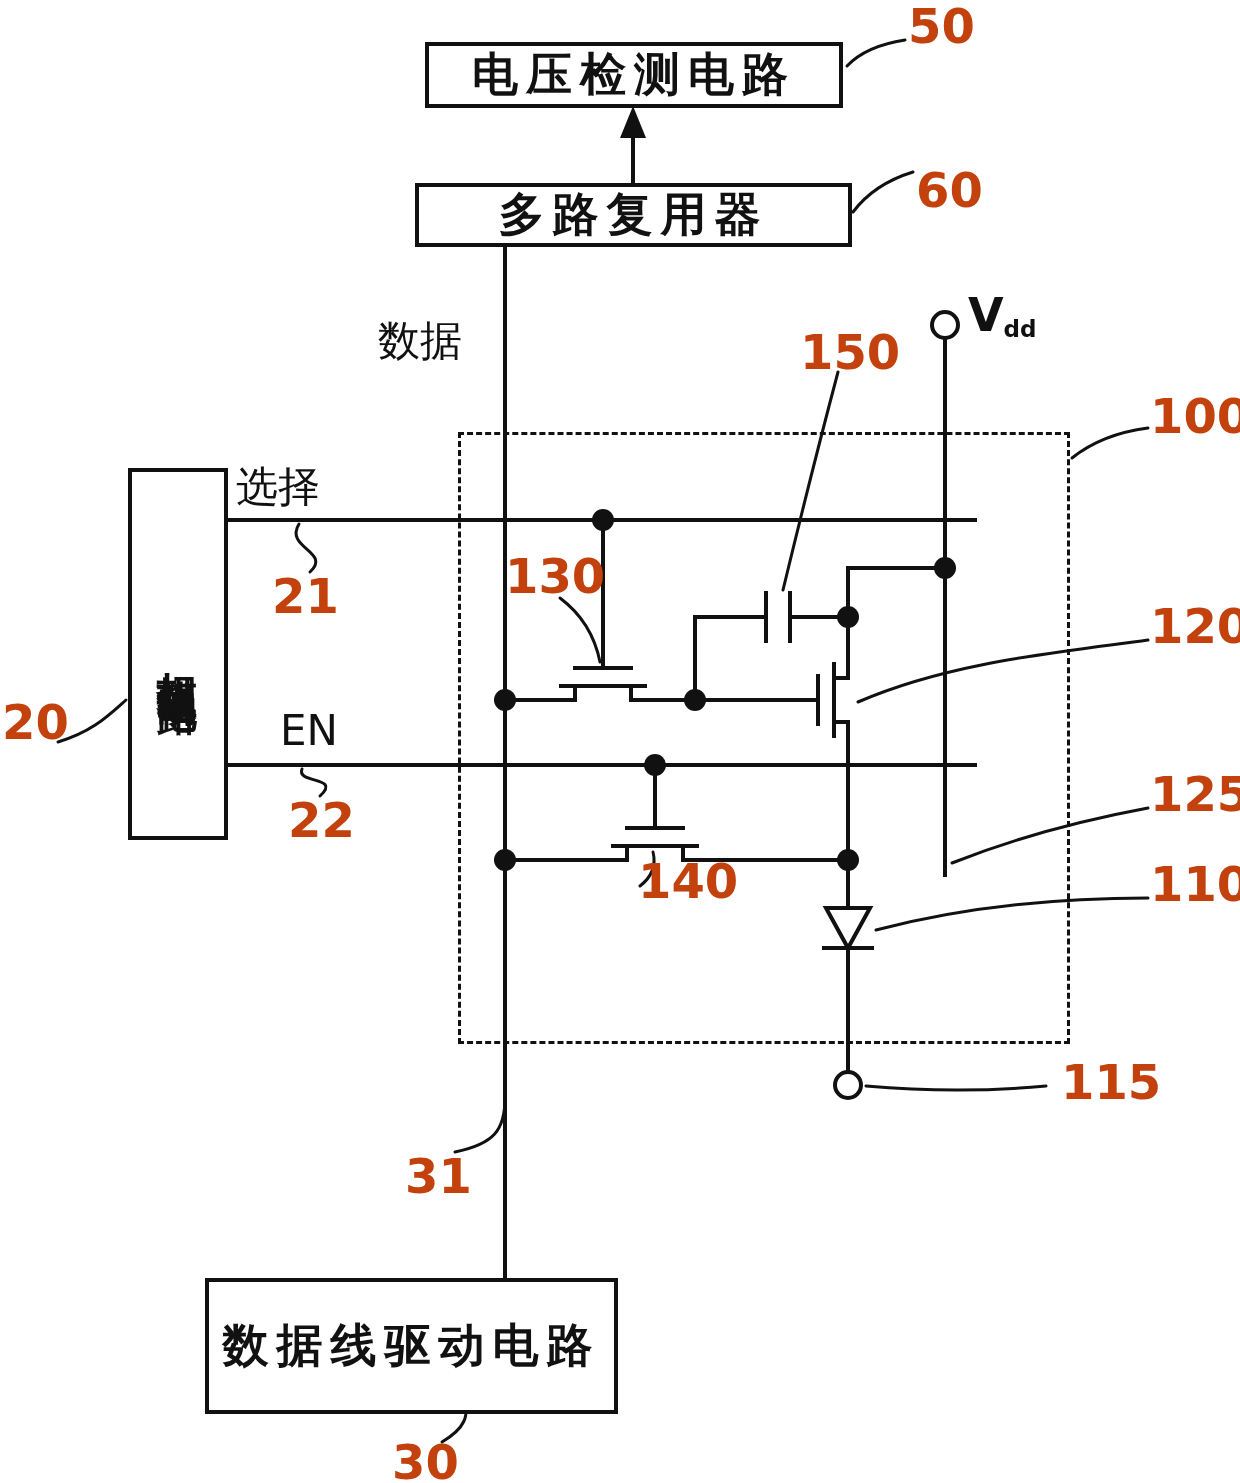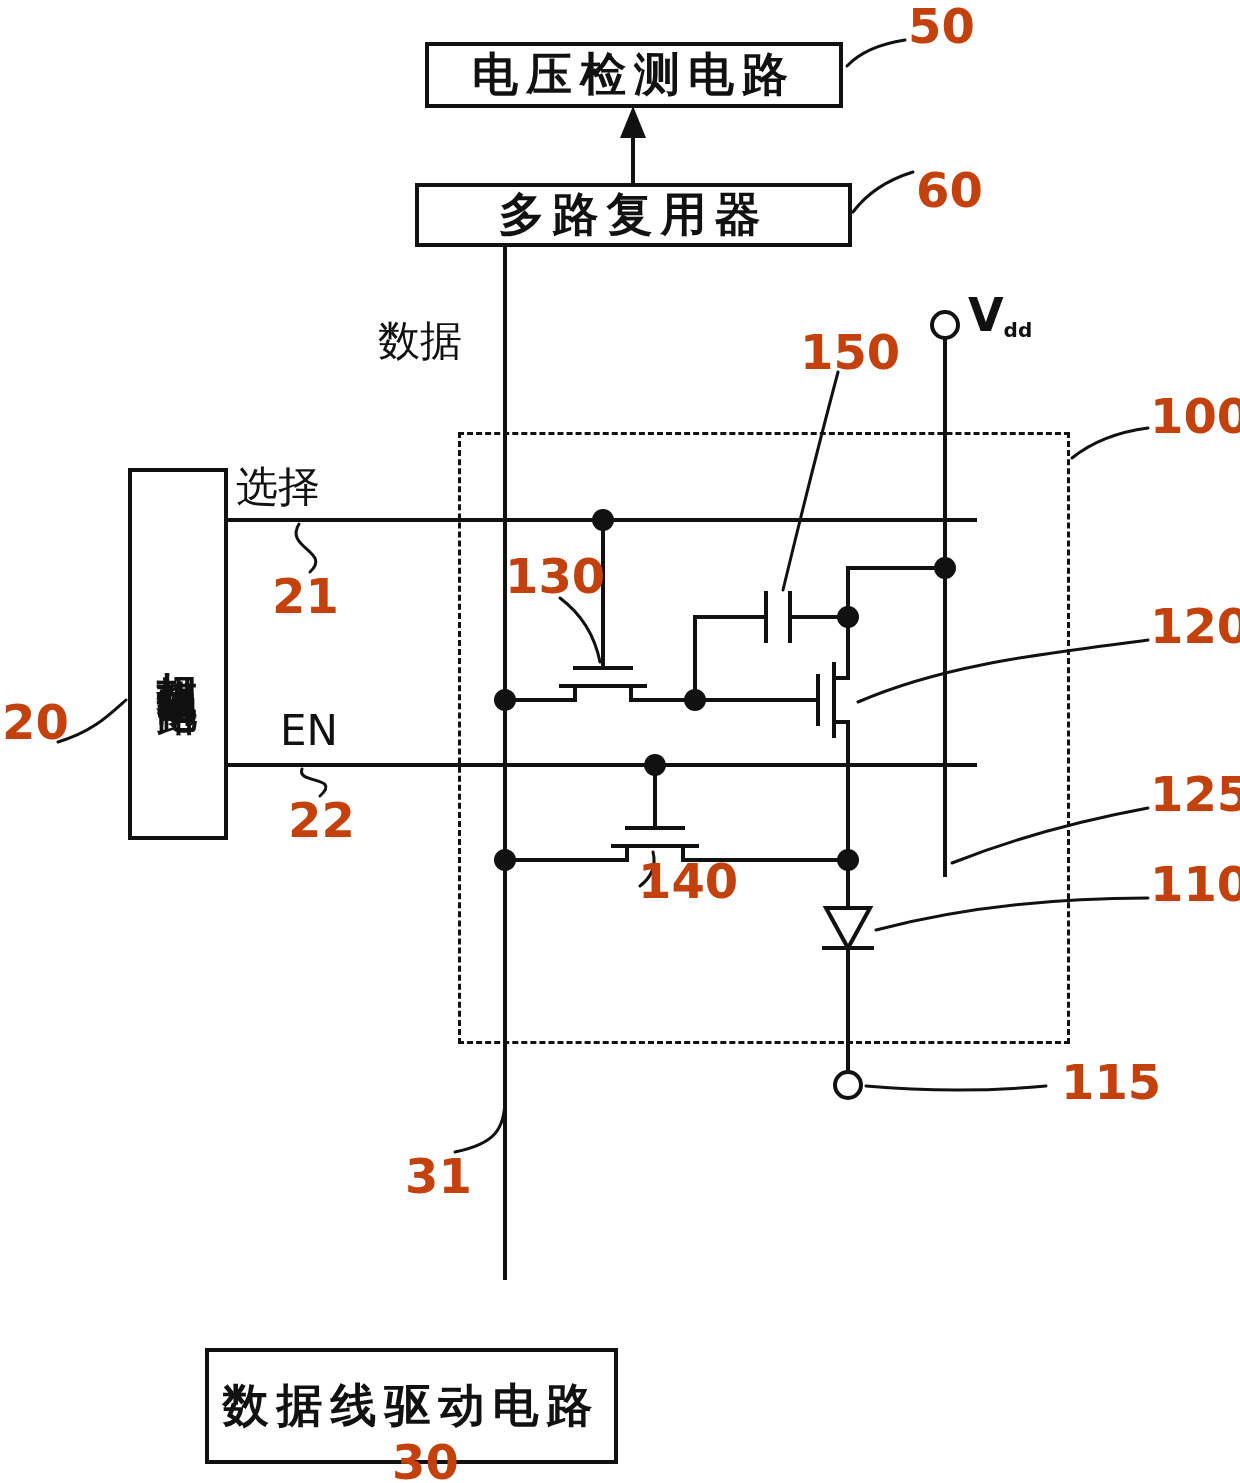--- a/index.html
+++ b/index.html
@@ -45,21 +45,21 @@
   .sig {
     position: absolute;
     color: #111111;
     font-size: 42px;
     font-weight: normal;
     white-space: nowrap;
     line-height: 1;
   }
   .vdd-label { position: absolute; left: 968px; top: 292px; color:#111; white-space: nowrap; line-height: 1; }
   .vdd-label .v-main { font-size: 46px; font-weight: bold; }
-  .vdd-label .v-sub { font-size: 20px; font-weight: bold; vertical-align: -6px; }
+  .vdd-label .v-sub { font-size: 23px; font-weight: bold; vertical-align: -6px; }
   .dashed-box {
     position: absolute;
     left: 458px; top: 432px;
     width: 612px; height: 612px;
     border: 3.5px dashed #111111;
     background: transparent;
   }
 </style>
 </head>
 <body>
@@ -155,21 +155,21 @@
   </div>
 
   <div class="box box-h" style="left:425px; top:42px; width:418px; height:66px;">
     <span>电压检测电路</span>
   </div>
 
   <div class="box box-v" style="left:128px; top:468px; width:100px; height:372px;">
     <span>扫描线驱动电路</span>
   </div>
 
-  <div class="box box-h" style="left:205px; top:1348px; width:413px; height:116px;">
+  <div class="box box-h" style="left:205px; top:1278px; width:413px; height:136px;">
     <span>数据线驱动电路</span>
   </div>
 
   <div class="sig" style="left:378px; top:320px;">数据</div>
   <div class="sig" style="left:236px; top:466px;">选择</div>
   <div class="sig" style="left:280px; top:710px;">EN</div>
 
   <div class="vdd-label">
     <span class="v-main">V</span><span class="v-sub">dd</span>
   </div>

